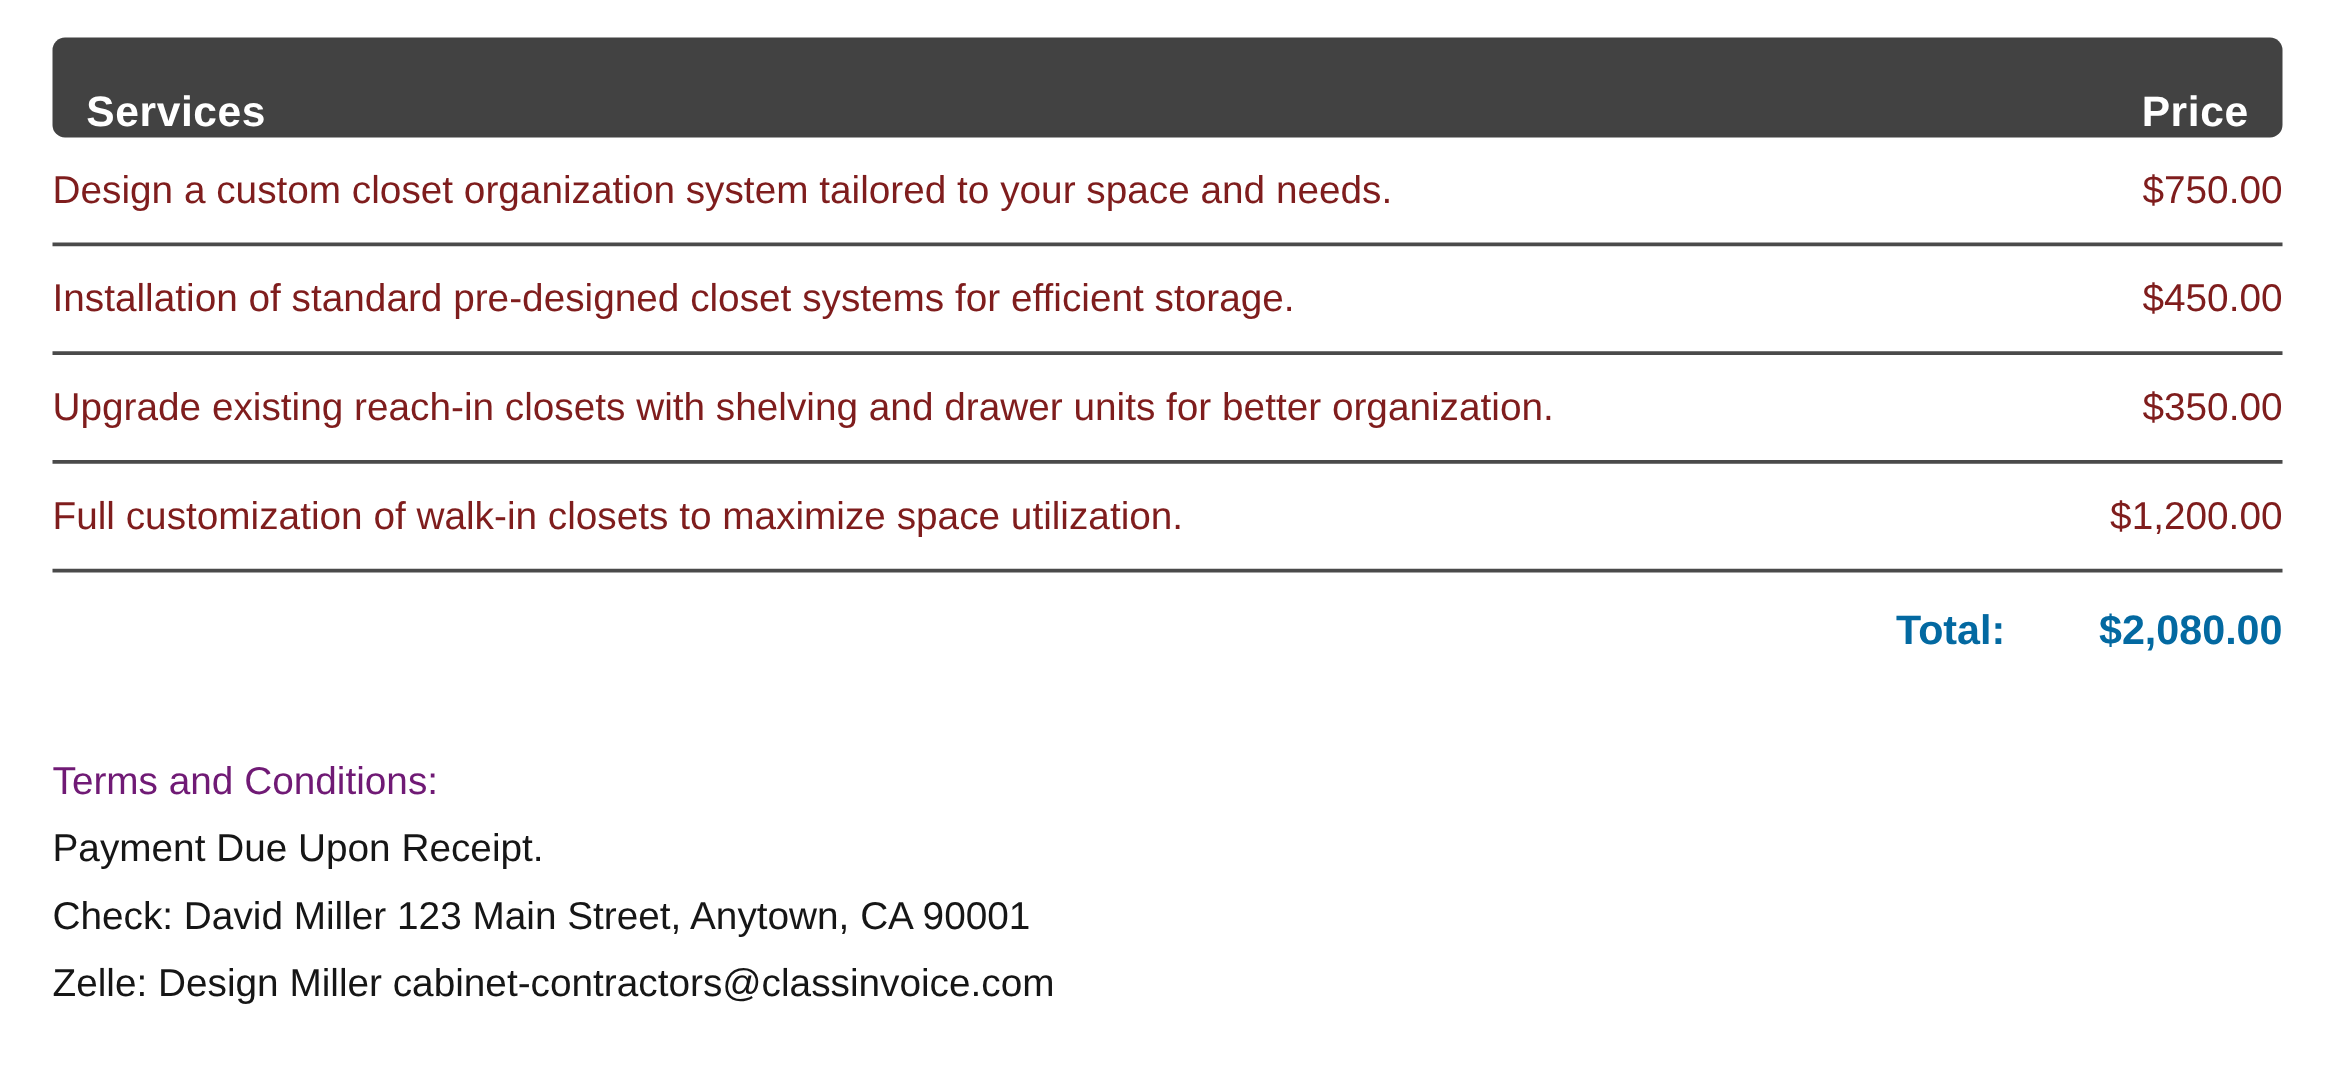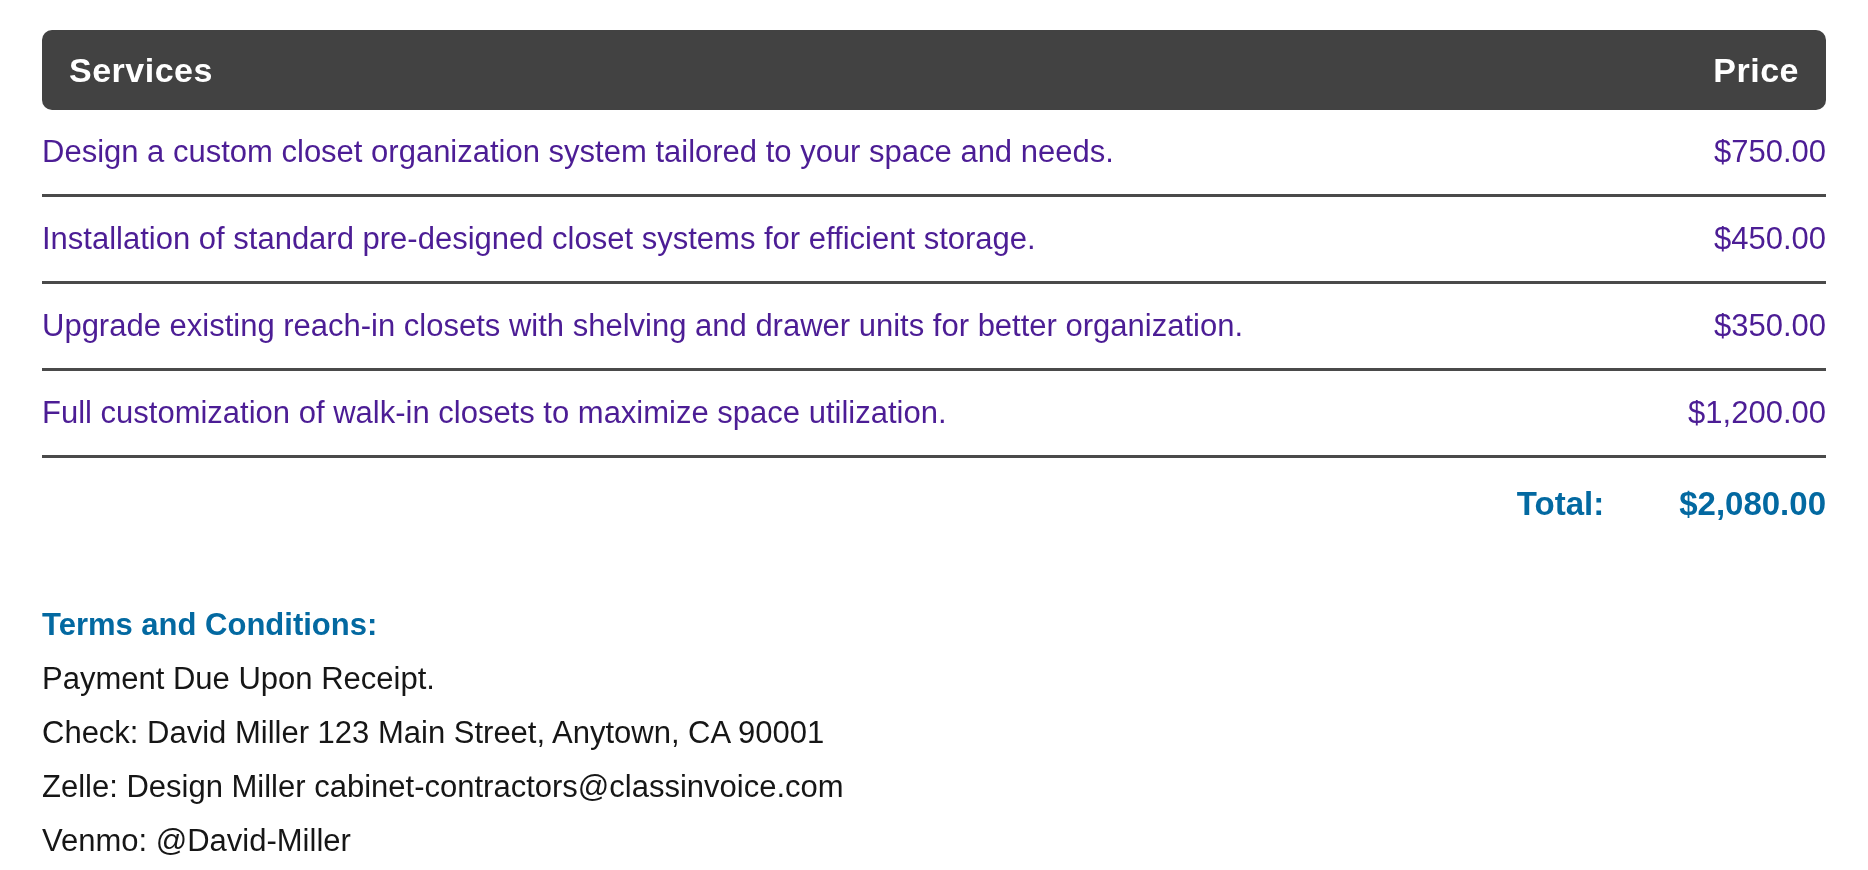--- a/index.html
+++ b/index.html
@@ -12,35 +12,35 @@
   }
   .invoice-section {
     margin: 30px 42px 0 42px;
   }
   .table-header {
     background: #424242;
     border-radius: 10px;
     height: 80px;
     display: flex;
     justify-content: space-between;
-    align-items: center;
+    align-items: flex-end;
     padding: 0 27px;
     color: #ffffff;
     font-size: 34px;
     font-weight: bold;
     letter-spacing: 0.5px;
   }
   .service-row {
     display: flex;
     justify-content: space-between;
     align-items: center;
     height: 87px;
     border-bottom: 3px solid #4a4a4a;
     font-size: 31px;
-    color: #4c1d95;
+    color: #7f1d1d;
   }
   .service-desc {
     flex: 1;
     padding-right: 40px;
     white-space: nowrap;
   }
   .service-price {
     white-space: nowrap;
   }
   .total-row {
@@ -55,22 +55,21 @@
   .total-label {
     margin-right: 75px;
   }
   .terms-section {
     margin: 48px 42px 0 42px;
     font-size: 31px;
     line-height: 54px;
     color: #161616;
   }
   .terms-heading {
-    color: #0369a1;
-    font-weight: bold;
+    color: #701a75;
   }
 </style>
 </head>
 <body>
 
 <div class="invoice-section">
 
   <div class="table-header">
     <span>Services</span>
     <span>Price</span>
@@ -101,14 +100,13 @@
     <span class="total-value">$2,080.00</span>
   </div>
 
 </div>
 
 <div class="terms-section">
   <div class="terms-heading">Terms and Conditions:</div>
   <div class="terms-line">Payment Due Upon Receipt.</div>
   <div class="terms-line">Check: David Miller 123 Main Street, Anytown, CA 90001</div>
   <div class="terms-line">Zelle: Design Miller cabinet-contractors@classinvoice.com</div>
-  <div class="terms-line">Venmo: @David-Miller</div>
 </div>
 
 </body></html>

